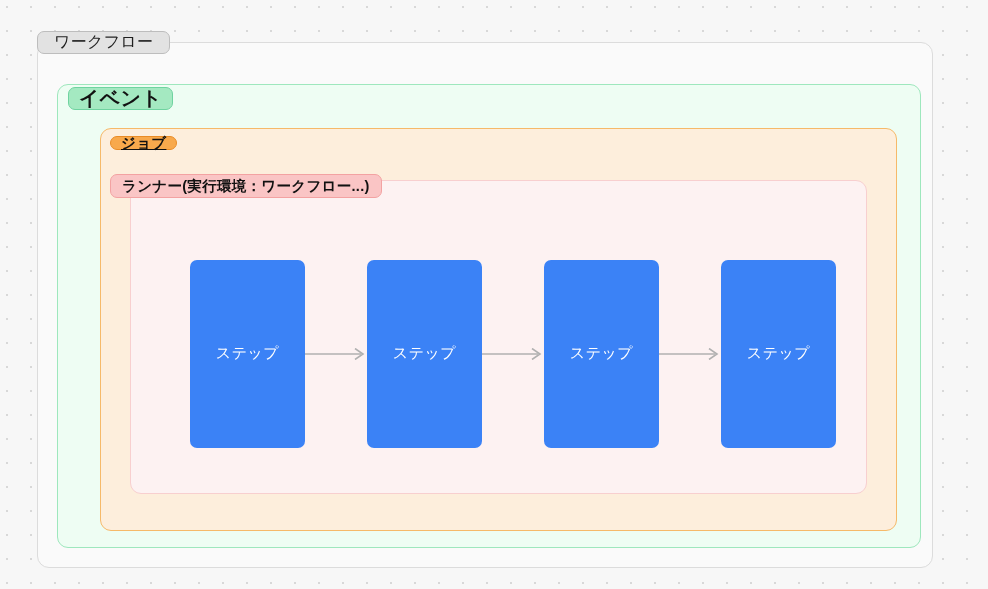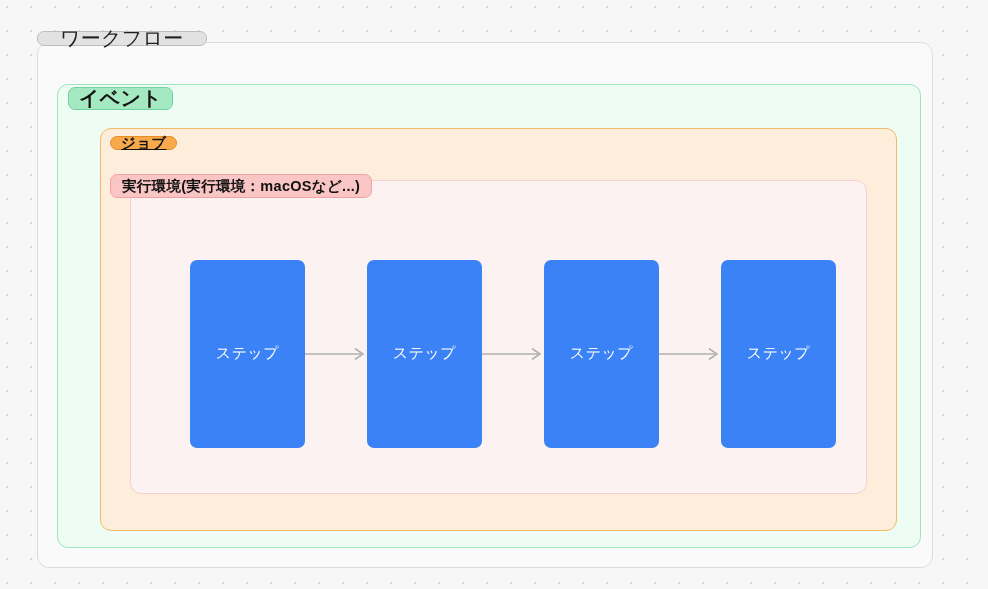--- a/index.html
+++ b/index.html
@@ -51,27 +51,27 @@
     top: 42px;
     width: 896px;
     height: 526px;
     background: #fafafa;
     border-color: #dcdcdc;
     border-radius: 12px;
   }
   #workflow-label {
     left: 37px;
     top: 31px;
-    height: 15px;
-    padding: 0 22px;
+    height: 23px;
+    padding: 0 16px;
     background: #e2e2e2;
     border-color: #bdbdbd;
     border-radius: 7px;
     color: #1f1f1f;
-    font-size: 20px;
+    font-size: 16px;
     font-weight: 400;
     z-index: 6;
   }
 
   
   #event-container {
     left: 57px;
     top: 84px;
     width: 864px;
     height: 464px;
@@ -189,21 +189,21 @@
 <div class="node" id="workflow-container"></div>
 <div class="node-label" id="workflow-label">ワークフロー</div>
 
 <div class="node" id="event-container"></div>
 <div class="node-label" id="event-label">イベント</div>
 
 <div class="node" id="job-container"></div>
 <div class="node-label" id="job-label">ジョブ</div>
 
 <div class="node" id="runner-container"></div>
-<div class="node-label" id="runner-label">実行環境(実行環境：macOSなど...)</div>
+<div class="node-label" id="runner-label">ランナー(実行環境：ワークフロー...)</div>
 
 <div id="steps-row">
 
   <div class="step-box">
     <span class="step-label">ステップ</span>
   </div>
 
   <div class="step-arrow">
     <svg width="62" height="12" viewBox="0 0 62 12" aria-hidden="true">
       <line x1="0" y1="6" x2="56" y2="6" stroke="#b0b0b0" stroke-width="1.6"></line>

